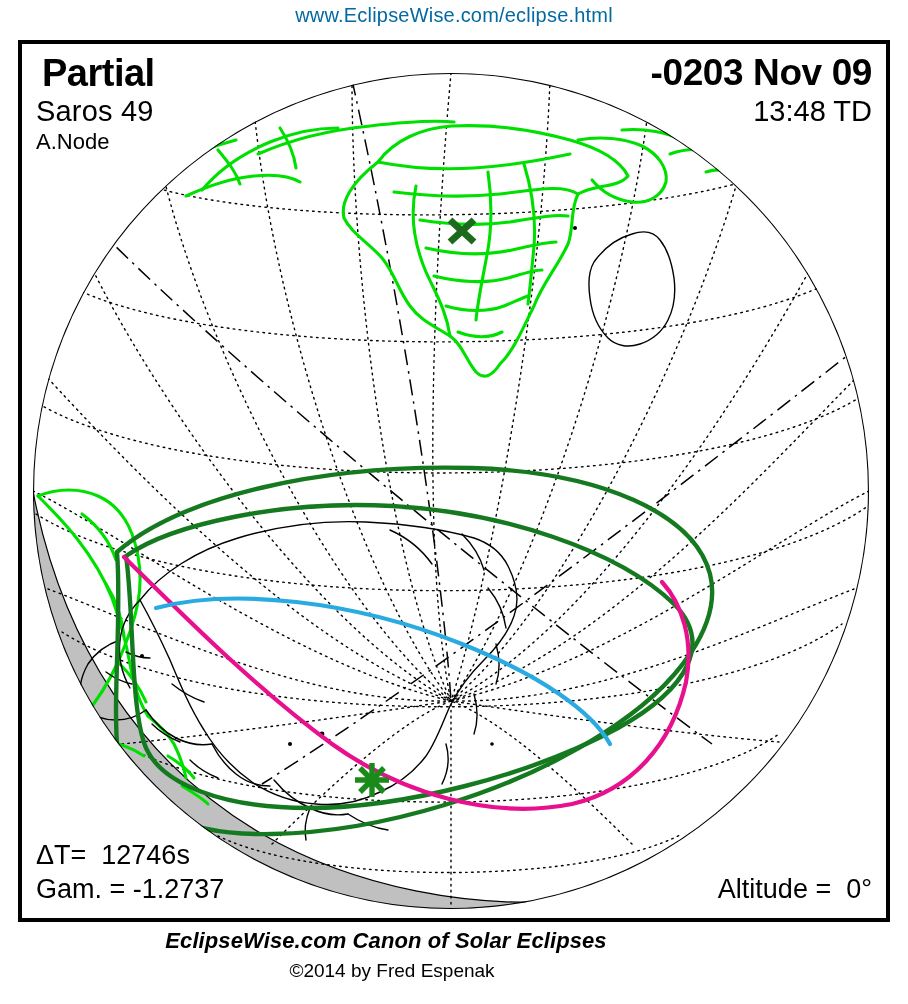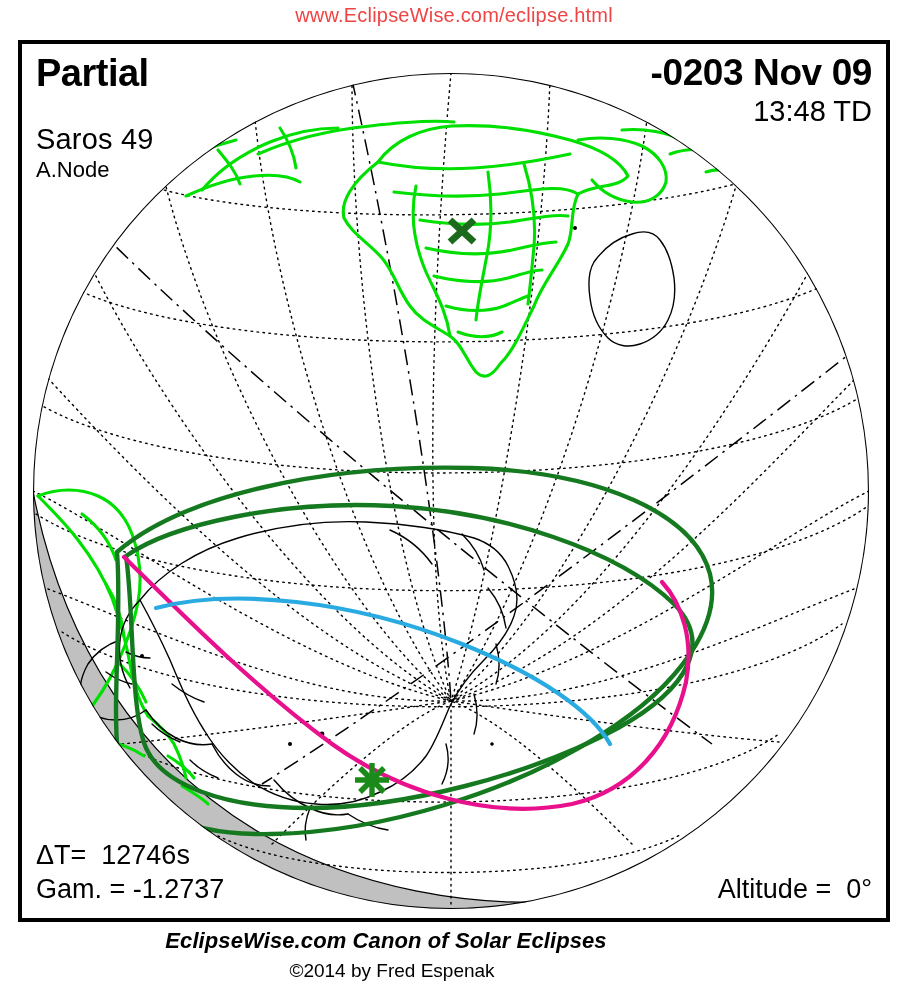--- a/index.html
+++ b/index.html
@@ -1,38 +1,38 @@
 <!DOCTYPE html>
 <html><head>
 <meta charset="utf-8">
 <style>
   html,body{margin:0;padding:0;background:#ffffff;}
   body{width:908px;height:1004px;font-family:"Liberation Sans",sans-serif;color:#000;overflow:hidden;}
   .page{position:relative;width:908px;height:1004px;}
 
   .url-header{
     position:absolute;left:0;top:4px;width:908px;text-align:center;
-    font-size:20px;letter-spacing:0.2px;color:#ef4444;
+    font-size:20px;letter-spacing:0.2px;color:#0369a1;
   }
 
   .map-frame{
     position:absolute;left:18px;top:40px;width:872px;height:882px;
     border:4px solid #000;box-sizing:border-box;background:#fff;
   }
 
   .map-svg{position:absolute;left:0;top:0;}
 
   .corner{position:absolute;z-index:5;}
   .tl{left:14px;top:8px;}
   .tr{right:14px;top:8px;text-align:right;}
   .bl{left:14px;bottom:12px;}
   .br{right:14px;bottom:12px;text-align:right;}
 
-  .title-main{font-size:38px;font-weight:bold;line-height:42px;letter-spacing:-0.5px;}
-  .title-sub{font-size:29px;line-height:34px;letter-spacing:0.2px;margin-top:28px;}
+  .title-main{font-size:38px;font-weight:bold;line-height:42px;letter-spacing:-0.5px;margin-left:6px;}
+  .title-sub{font-size:29px;line-height:34px;letter-spacing:0.2px;}
   .title-sub2{font-size:22px;line-height:28px;}
   .date-main{font-size:37px;font-weight:bold;line-height:42px;letter-spacing:-0.4px;text-align:right;}
   .date-sub{font-size:29px;line-height:34px;}
   .stat{font-size:27px;line-height:34px;white-space:pre;}
 
   .footer{position:absolute;left:0;top:928px;width:772px;text-align:center;}
   .footer-title{font-size:22px;font-weight:bold;font-style:italic;letter-spacing:0.1px;}
   .footer-credit{font-size:19px;margin-top:6px;padding-left:12px;}
 </style>
 </head>

